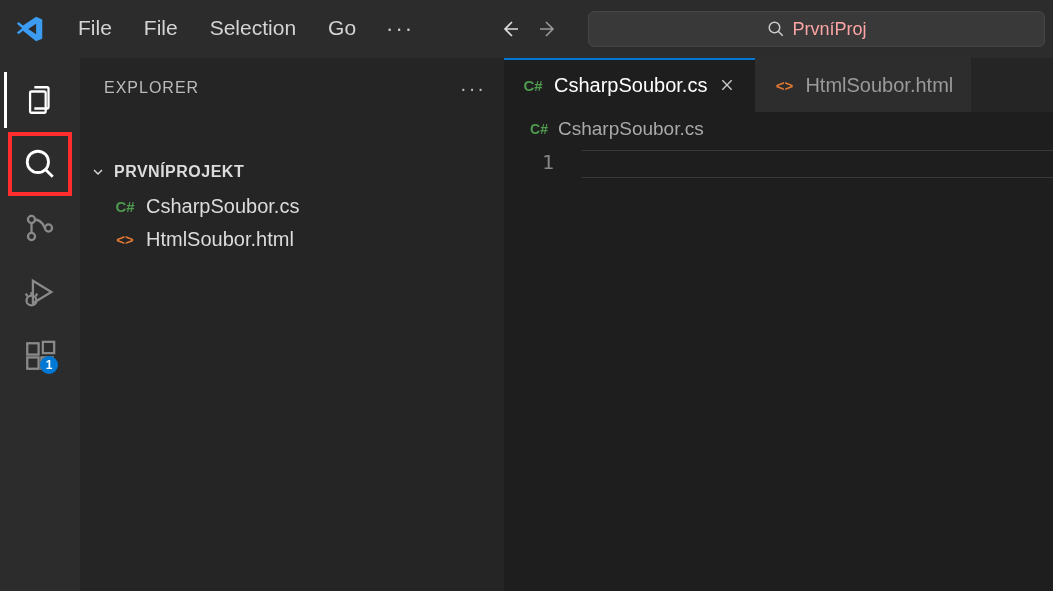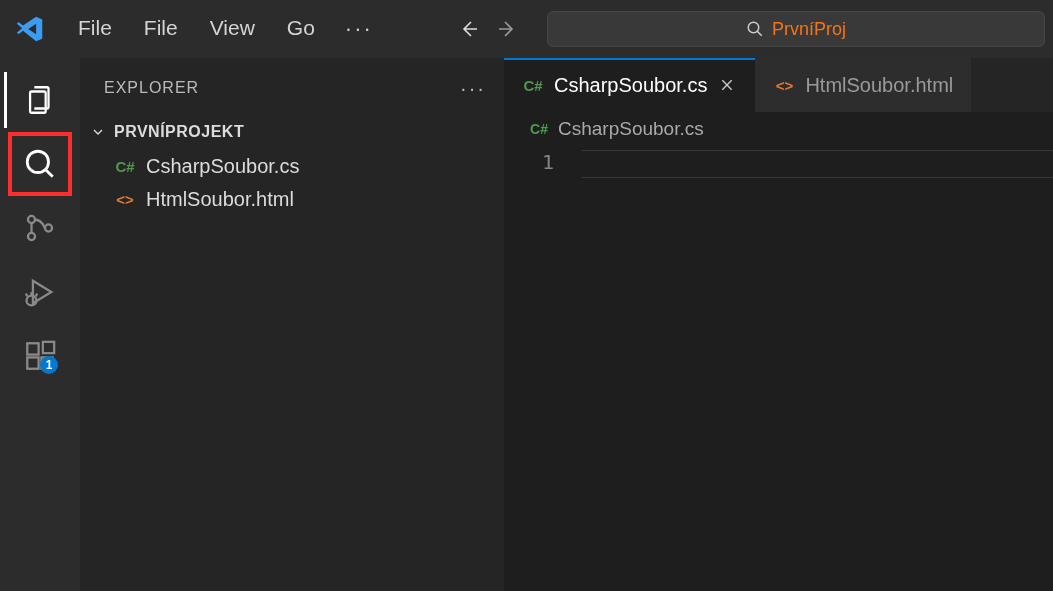--- a/index.html
+++ b/index.html
@@ -9,21 +9,21 @@
   
   .titlebar { height: 58px; background: #2c2c2c; display: flex; align-items: center; padding: 0 10px; gap: 8px; }
   .vsc-logo { width: 32px; height: 32px; display:flex; align-items:center; justify-content:center; margin-left:4px; margin-right:8px;}
   .menu { display: flex; gap: 0; }
   .menu-item { padding: 6px 16px; font-size: 21px; color: #d4d4d4; cursor: default; }
   .menu-ellipsis { padding: 6px 14px; font-size: 22px; color: #cccccc; letter-spacing: 2px; }
   .nav-arrows { display: flex; gap: 10px; margin-left: 60px; margin-right: 18px;}
   .nav-arrow { width:28px; height:28px; display:flex; align-items:center; justify-content:center; }
   .nav-arrow svg { stroke: #999; }
   .nav-arrow.enabled svg { stroke: #ddd; }
-  .searchbox { flex: 1; height: 36px; background: #393939; border: 1px solid #454545; border-radius: 6px; display: flex; align-items: center; justify-content:center; color:#f97316; font-size:18px; gap:8px; margin-right: -2px; overflow:hidden;}
+  .searchbox { flex: 1; height: 36px; background: #393939; border: 1px solid #454545; border-radius: 6px; display: flex; align-items: center; justify-content:center; color:#fca5a5; font-size:18px; gap:8px; margin-right: -2px; overflow:hidden;}
   .searchbox svg { flex-shrink:0; }
   .searchbox span { white-space: nowrap; }
 
   
   .main { flex: 1; display: flex; min-height: 0; }
 
   
   .activitybar { width: 80px; background: #2c2c2c; display: flex; flex-direction: column; align-items: center; padding-top: 10px; gap: 0; }
   .act-item { width: 64px; height: 64px; display: flex; align-items: center; justify-content: center; position: relative; border:4px solid transparent;}
   .act-item.active::before { content:""; position:absolute; left:-8px; top:0; bottom:0; width:3px; background:#ffffff; }
@@ -31,21 +31,21 @@
   .act-item.active svg { stroke: #ffffff; }
   .act-item.highlight { border:4px solid #ff2d2d; }
   .act-item.highlight svg { stroke:#ffffff; }
   .badge { position:absolute; bottom:10px; right:10px; background:#0078d4; color:#fff; border-radius:50%; width:18px; height:18px; font-size:12px; display:flex; align-items:center; justify-content:center; font-weight:600;}
 
   
   .sidebar { width: 424px; background: #252526; display:flex; flex-direction:column; }
   .sidebar-header { height: 60px; display:flex; align-items:center; justify-content:space-between; padding: 0 18px 0 24px; gap: 24px; }
   .sidebar-title { font-size: 16px; letter-spacing: 1px; color:#bbbbbb; }
   .sidebar-ellipsis { font-size: 20px; color:#bbbbbb; letter-spacing:2px;}
-  .folder-header { display:flex; align-items:center; gap:6px; padding: 4px 0 4px 8px; font-size:16px; font-weight:700; letter-spacing:0.5px; color:#dcdcdc;}
+  .folder-header { display:flex; align-items:center; gap:6px; padding: 4px 0 4px 8px; font-size:16px; font-weight:700; letter-spacing:0.5px; color:#dcdcdc;margin-top:40px;}
   .chevron { width:20px; height:20px; display:flex; align-items:center; justify-content:center;}
   .chevron svg { stroke:#dcdcdc; }
   .file-list { padding: 4px 0 0 0;}
   .file-row { display:flex; align-items:center; gap:10px; padding: 5px 0 5px 34px; font-size:20px; color:#dcdcdc; }
   .file-icon { width:22px; display:flex; align-items:center; justify-content:center; font-weight:700; font-size:15px;}
   .file-icon.cs { color:#4e9a4e; background: none;}
   .file-icon.html { color:#e37933;}
   .file-icon.js { color:#e2c03b;}
 
   
@@ -71,21 +71,21 @@
 
   <div class="titlebar">
     <div class="vsc-logo">
       <svg width="28" height="28" viewBox="0 0 32 32">
           <path d="M23 2 L30 5 L30 27 L23 30 L8 18 L3 22 L1 20 L7 15 L1 10 L3 8 L8 12 Z M23 10 L14 16 L23 22 Z" fill="#3b9cf2"></path>
         </svg>
     </div>
     <div class="menu">
       <div class="menu-item">File</div>
       <div class="menu-item">File</div>
-      <div class="menu-item">View</div>
+      <div class="menu-item">Selection</div>
       <div class="menu-item">Go</div>
       <div class="menu-ellipsis">···</div>
     </div>
     <div class="nav-arrows">
       <div class="nav-arrow enabled">
         <svg width="24" height="24" viewBox="0 0 24 24" fill="none" stroke-width="1.6">
             <path d="M14 5 L7 12 L14 19 M7 12 H20"></path>
           </svg>
       </div>
       <div class="nav-arrow">

